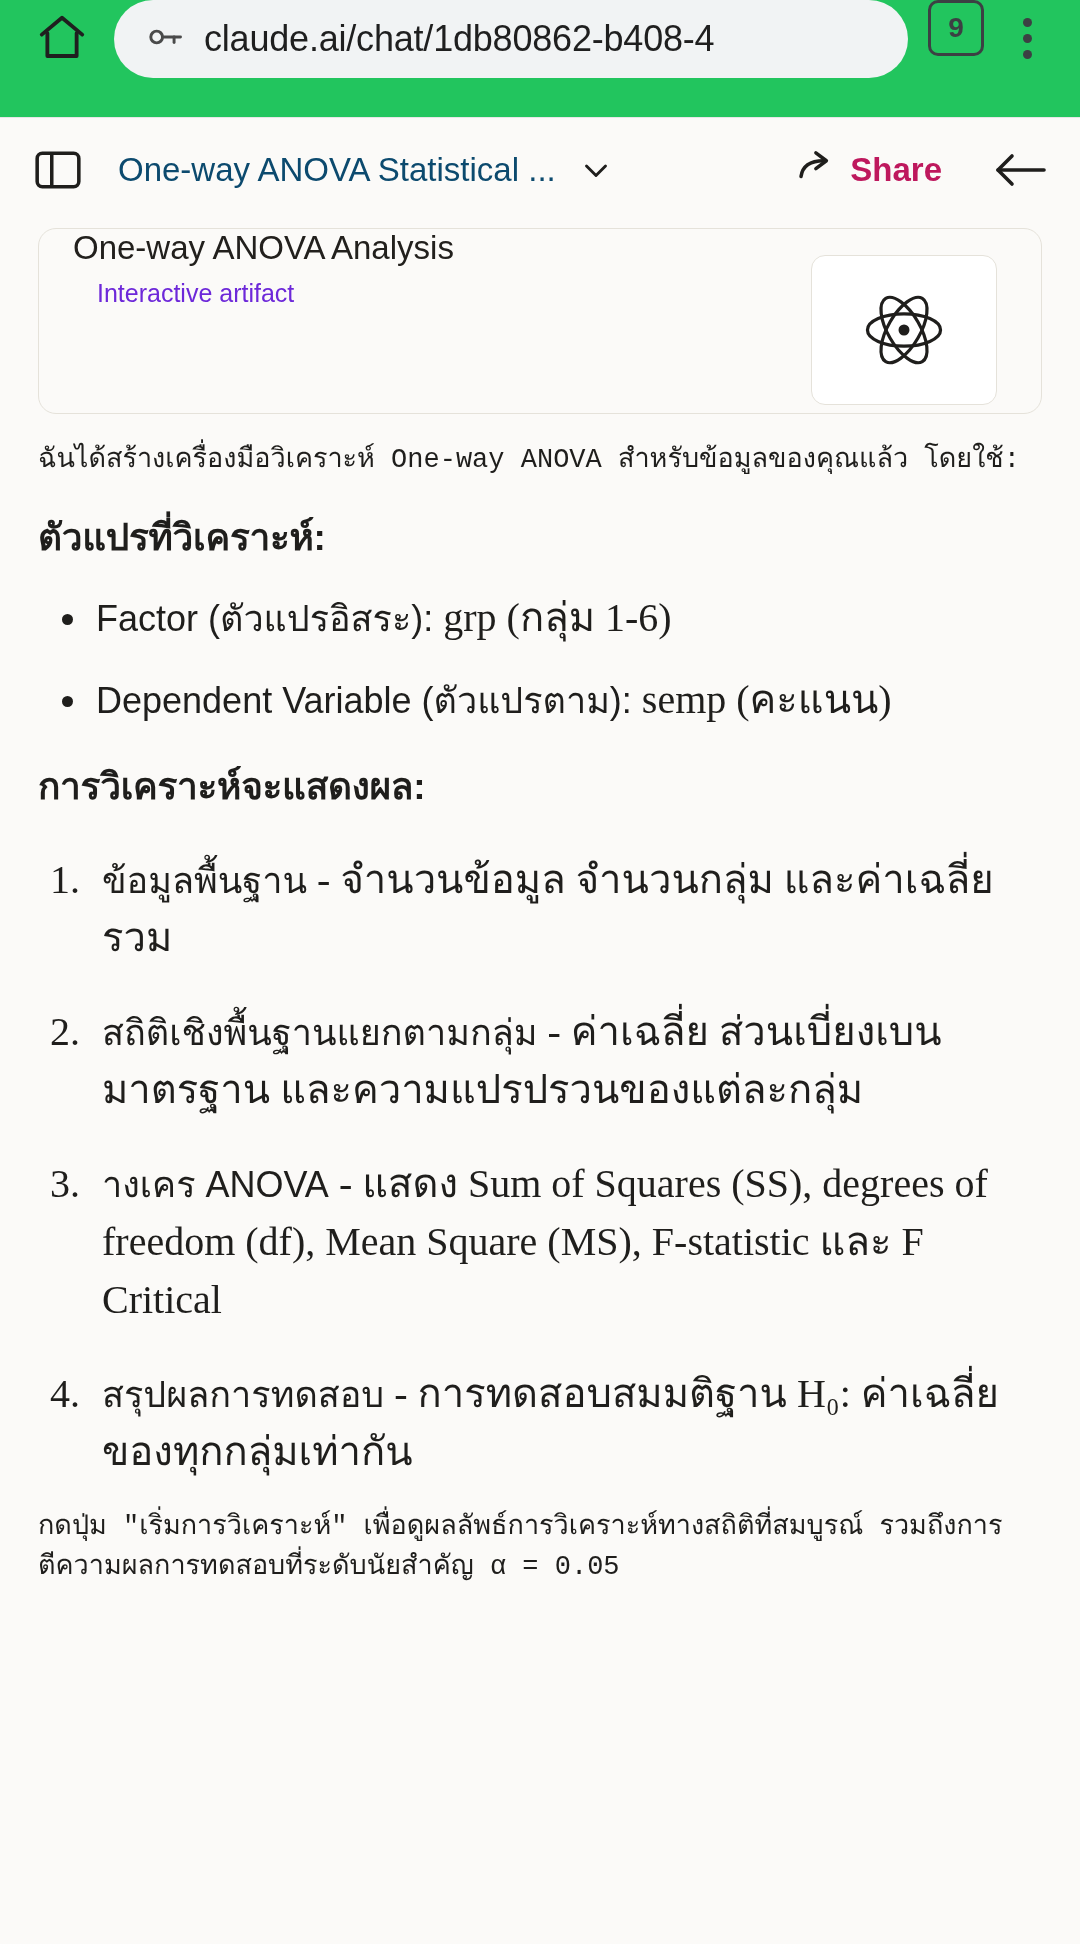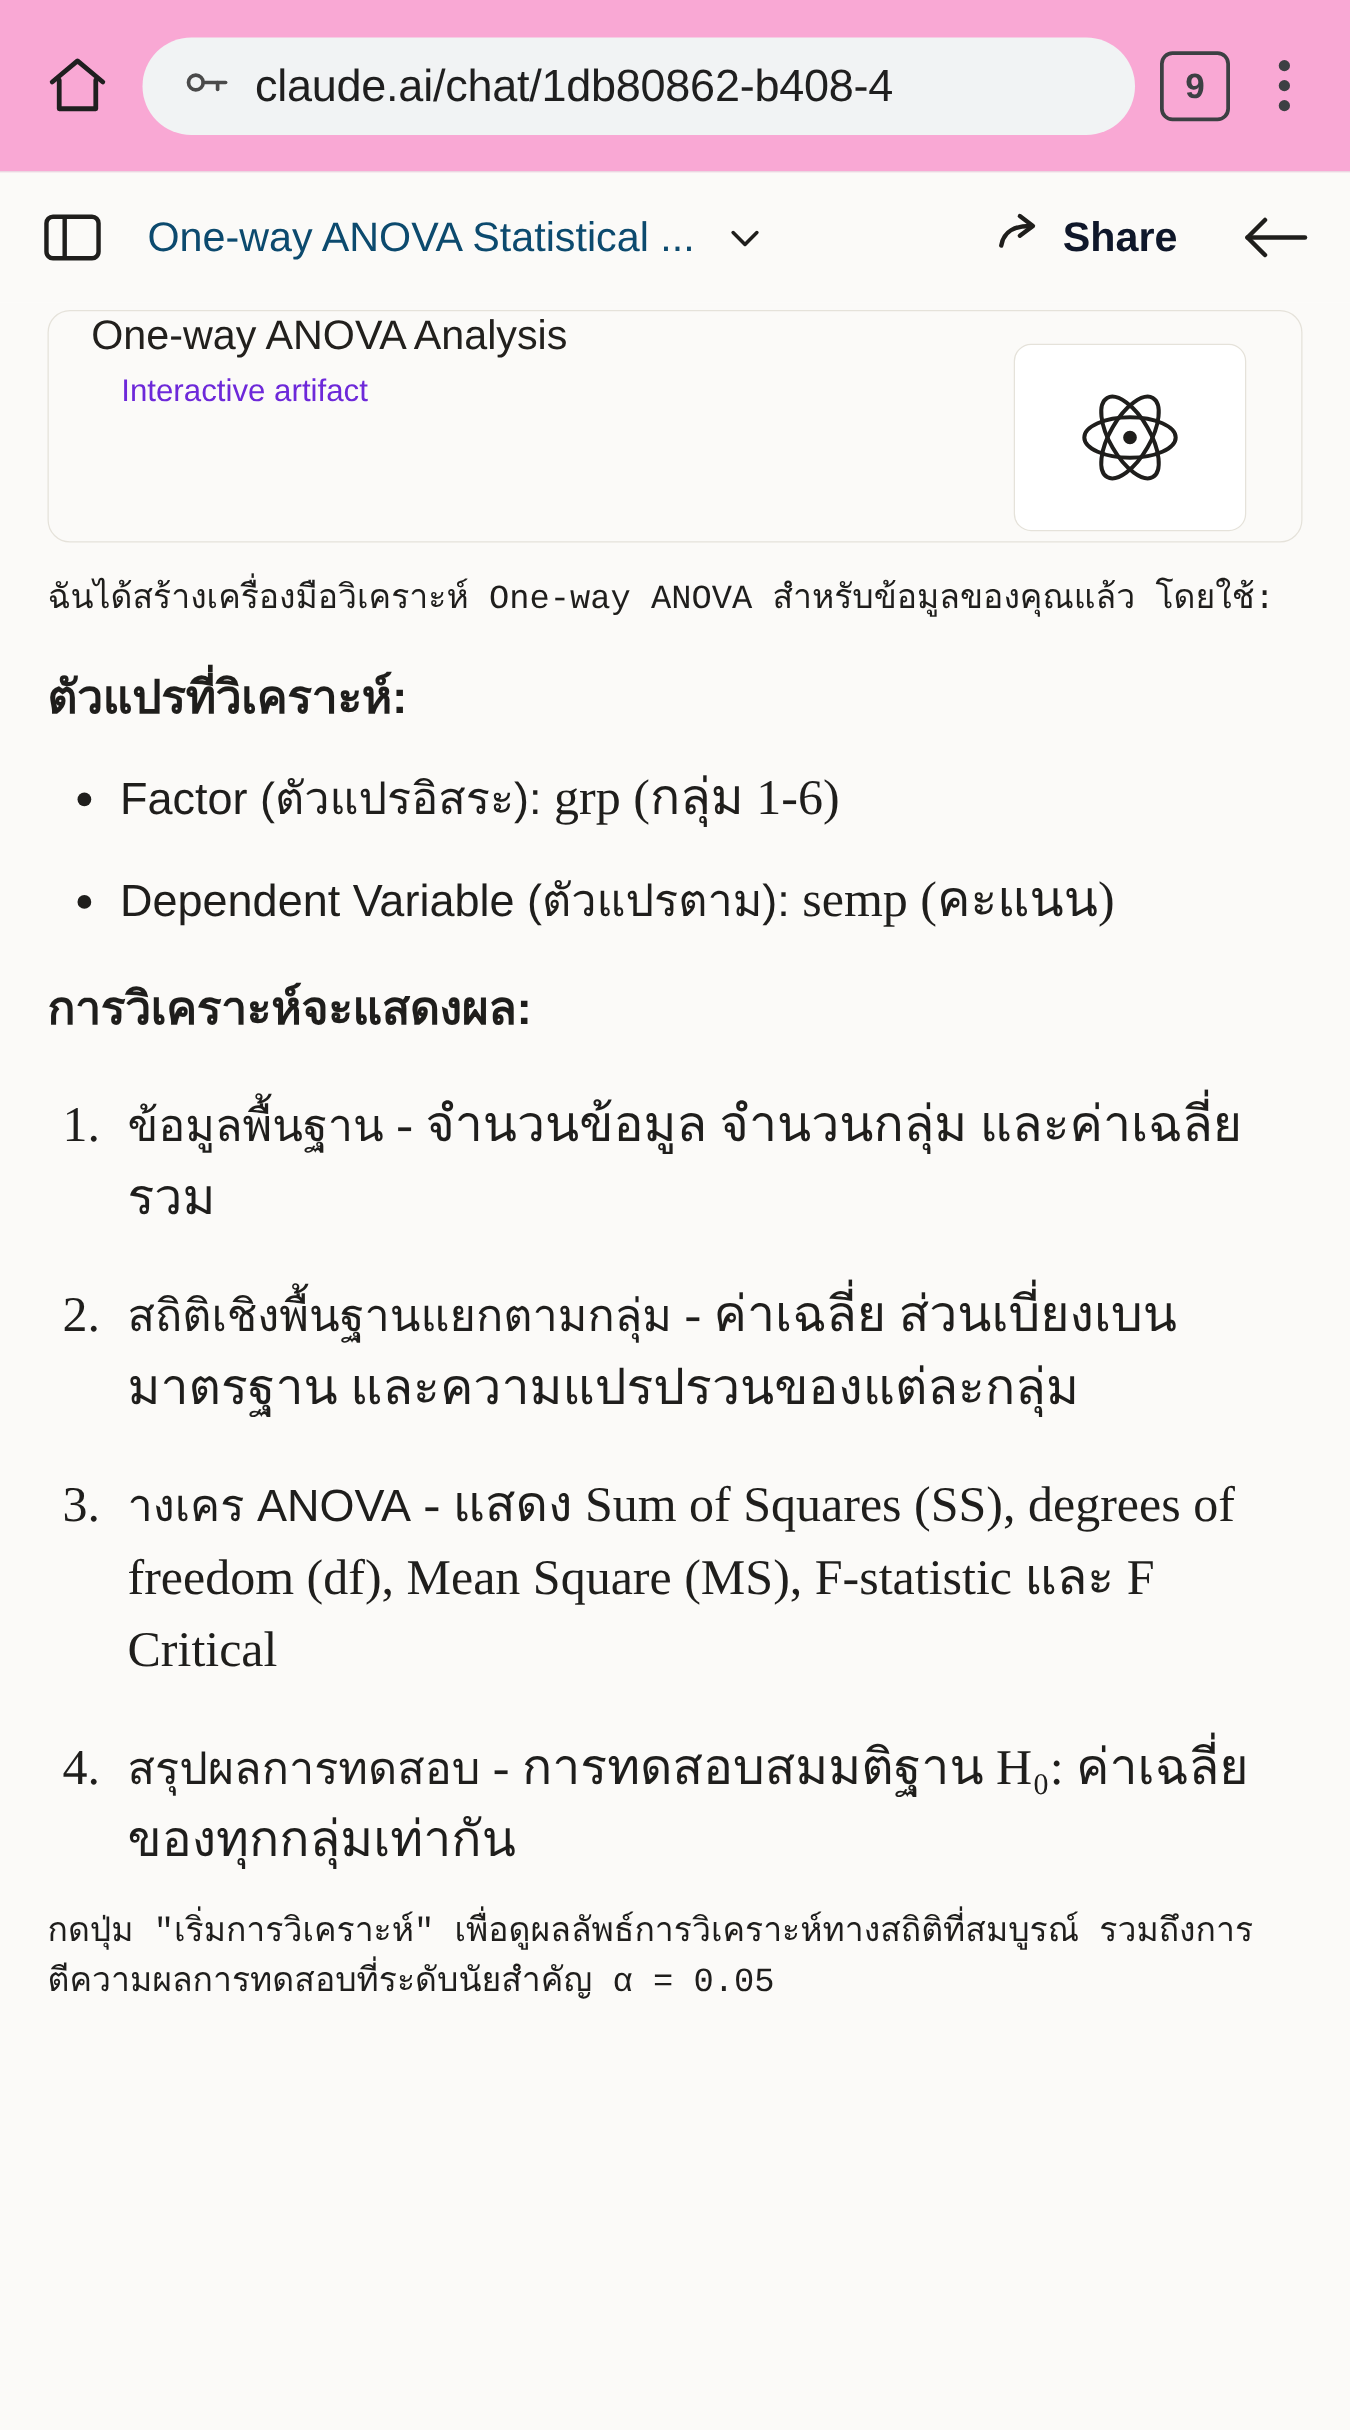--- a/index.html
+++ b/index.html
@@ -6,24 +6,24 @@
   html, body {
     width: 1080px;
     height: 1944px;
     background: #ffffff;
     font-family: "Liberation Sans", sans-serif;
   }
   body { overflow: hidden; position: relative; }
 
   
   .browser-bar {
-    height: 138px;
-    background: #f9a8d4;
-    display: flex;
-    align-items: center;
+    height: 118px;
+    background: #22c55e;
+    display: flex;
+    align-items: flex-start;
     padding: 0 24px;
     gap: 14px;
     border-bottom: 1px solid #e6e6e6;
   }
   .home-btn {
     width: 76px; height: 76px;
     display: flex; align-items: center; justify-content: center;
     flex: 0 0 auto;
   }
   .omnibox {
@@ -78,21 +78,21 @@
     white-space: nowrap;
     overflow: hidden;
     text-overflow: ellipsis;
     max-width: 440px;
     margin-left: 12px;
   }
   .chev { flex: 0 0 auto; width: 40px; height: 40px; display:flex; align-items:center; justify-content:center; }
   .header-spacer { flex: 1 1 auto; }
   .share-btn {
     display: flex; align-items: center; gap: 14px;
-    font-size: 33px; font-weight: bold; color: #0f172a;
+    font-size: 33px; font-weight: bold; color: #be185d;
     flex: 0 0 auto;
   }
   .back-arrow { flex: 0 0 auto; width: 60px; height: 60px; display:flex; align-items:center; justify-content:center; margin-left: 28px;}
 
   
   .content {
     background: #fbfaf8;
     padding: 0 38px 0 38px;
     height: 1722px;
     overflow: hidden;

